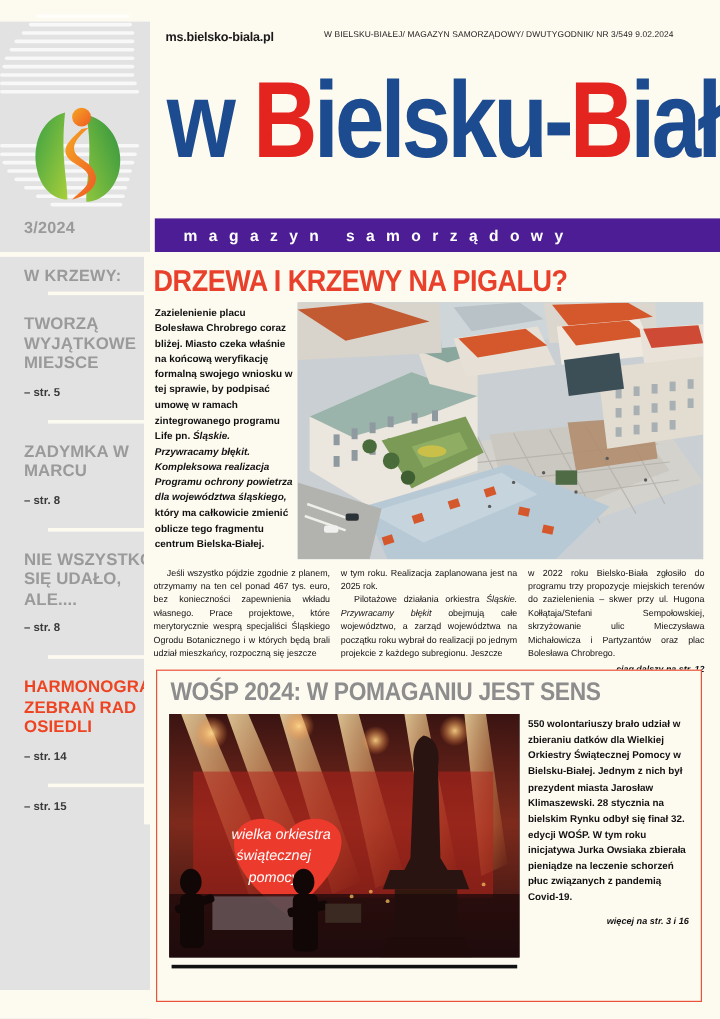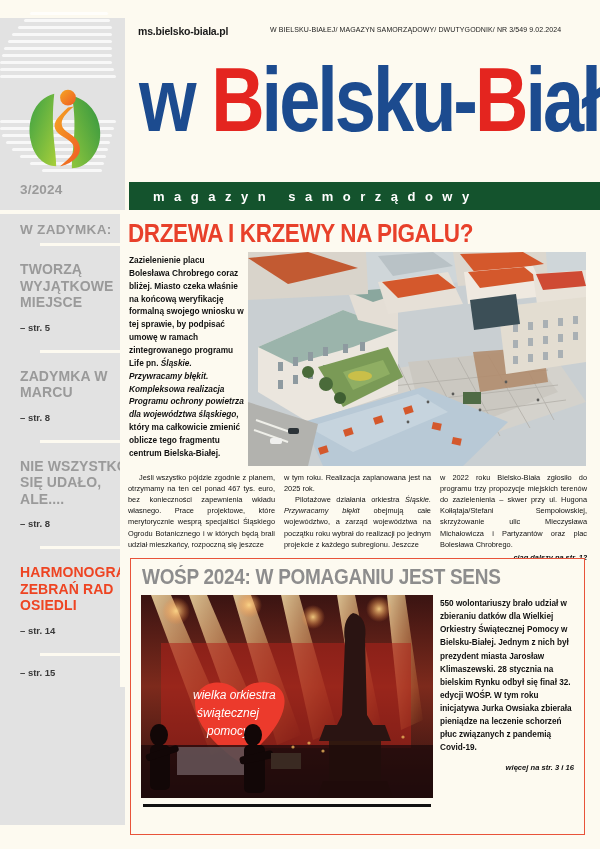--- a/index.html
+++ b/index.html
@@ -39,21 +39,21 @@
       transform:scaleY(1.22);transform-origin:left top;font-family:"Liberation Sans",sans-serif;}
   .mast-title .r{color:#e4251f;}
 
   
   .halftone{position:absolute;left:0;top:0;width:125px;height:182px;overflow:hidden;}
   .halftone i{position:absolute;display:block;background:#ffffff;opacity:.75;height:3px;border-radius:2px;}
 
   .logo{position:absolute;left:17px;top:80px;width:98px;height:98px;}
 
   
-  .band{position:absolute;left:129px;top:182px;width:471px;height:28px;background:#14532d;
+  .band{position:absolute;left:129px;top:182px;width:471px;height:28px;background:#4c1d95;
       display:flex;align-items:center;}
   .band span{padding-left:24px;font-size:13px;font-weight:bold;color:#ffffff;letter-spacing:9.5px;}
 
   
   .main{position:absolute;left:120px;top:210px;width:475px;height:477px;background:#fdfaf0;}
 
   .lede-head{position:absolute;left:8px;top:10px;font-size:22.5px;font-weight:bold;color:#e8402a;
       letter-spacing:-.4px;white-space:nowrap;transform:scaleY(1.12);transform-origin:left top;}
 
   .lede-text{position:absolute;left:9px;top:44px;width:115px;font-size:8.3px;line-height:1.55;
@@ -136,21 +136,21 @@
                C54 86 66 78 64 68 C62 56 48 54 46 47 C44 40 50 34 58 27 Z" fill="url(#go)"></path>
       <circle cx="52" cy="18" r="8" fill="url(#go)"></circle>
     </svg>
   </div>
 
   <div class="rail-issue">
     <span>3/2024</span>
   </div>
   <div class="rail-gap" style="top:210px;"></div>
 
-  <div class="numerze">W ZADYMKA:</div>
+  <div class="numerze">W KRZEWY:</div>
 
   <div class="rail-items">
     <div class="rail-item">
       <div class="rail-sep"></div>
       <div class="rail-title">TWORZĄ WYJĄTKOWE MIEJSCE</div>
       <div class="rail-page">– str. 5</div>
     </div>
     <div class="rail-item">
       <div class="rail-sep"></div>
       <div class="rail-title">ZADYMKA W MARCU</div>

